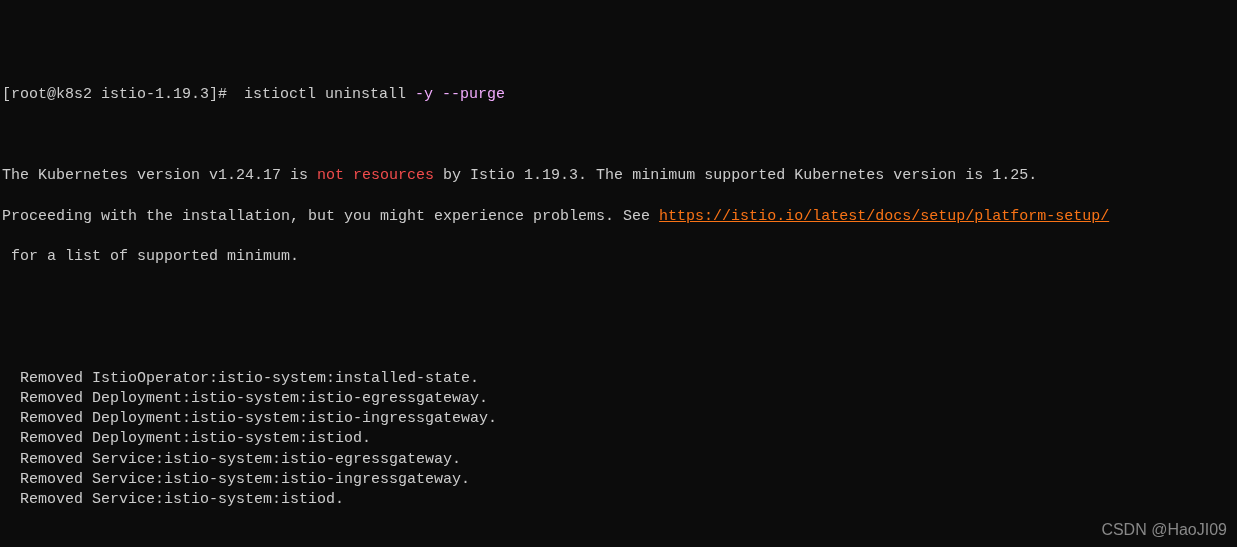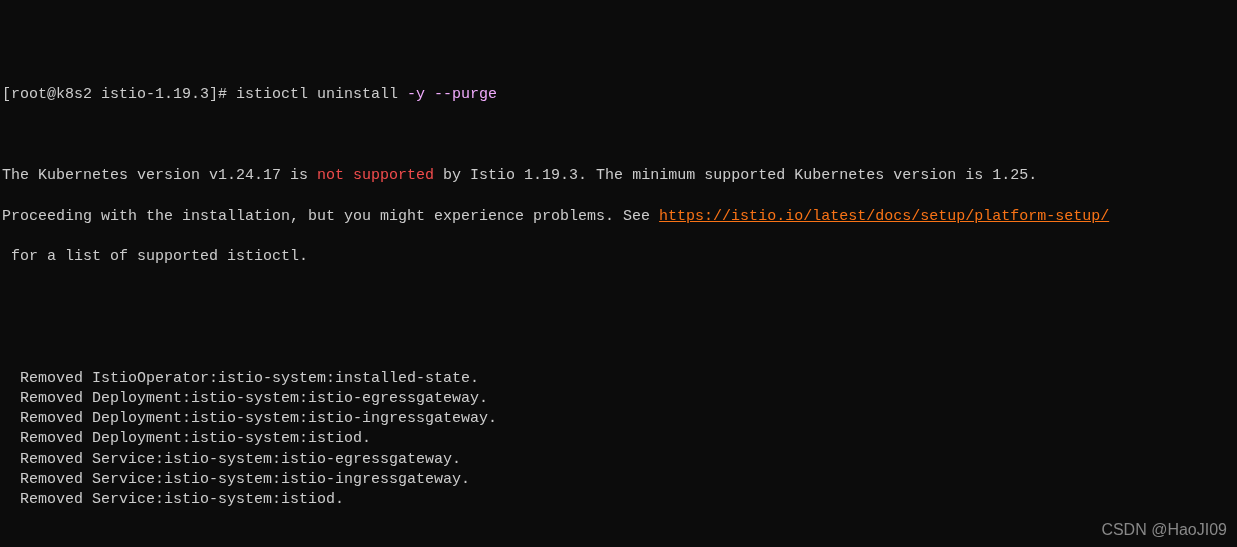--- a/index.html
+++ b/index.html
@@ -18,20 +18,21 @@
       height: 547px;
       overflow: hidden;
       white-space: pre-wrap;
       word-wrap: break-word;
     }
     .prompt-line {
       color: #cccccc;
     }
     .command {
       color: #cccccc;
+      margin-left: 8px;
     }
     .option {
       color: #f0abfc;
     }
     .error {
       color: #f14c4c;
     }
     .link {
       color: #f97316;
       text-decoration: underline;
@@ -51,23 +52,23 @@
       display: block;
     }
   </style>
 </head>
 <body>
 
 
 
 <div><span class="line prompt-line"><span>[root@k8s2 istio-1.19.3]#</span> <span class="command">istioctl uninstall</span> <span class="option">-y --purge</span></span>
 <span class="line"> </span>
-<span class="line"><span>The Kubernetes version v1.24.17 is </span><span class="error">not supported</span><span> by Istio 1.19.3. The minimum supported Kubernetes version is 1.25.</span></span>
+<span class="line"><span>The Kubernetes version v1.24.17 is </span><span class="error">not resources</span><span> by Istio 1.19.3. The minimum supported Kubernetes version is 1.25.</span></span>
 <span class="line"><span>Proceeding with the installation, but you might experience problems. See </span><span class="link">https://istio.io/latest/docs/setup/platform-setup/</span></span>
-<span class="line"> for a list of supported istioctl.</span>
+<span class="line"> for a list of supported minimum.</span>
 <span class="line"> </span>
 <span class="line"> </span>
 <div id="removed-list" class="indent"><span class="line">Removed IstioOperator:istio-system:installed-state.</span><span class="line">Removed Deployment:istio-system:istio-egressgateway.</span><span class="line">Removed Deployment:istio-system:istio-ingressgateway.</span><span class="line">Removed Deployment:istio-system:istiod.</span><span class="line">Removed Service:istio-system:istio-egressgateway.</span><span class="line">Removed Service:istio-system:istio-ingressgateway.</span><span class="line">Removed Service:istio-system:istiod.</span></div></div>
 
 <div class="watermark">CSDN @HaoJI09</div>
 
 
 
 
 </body></html>

